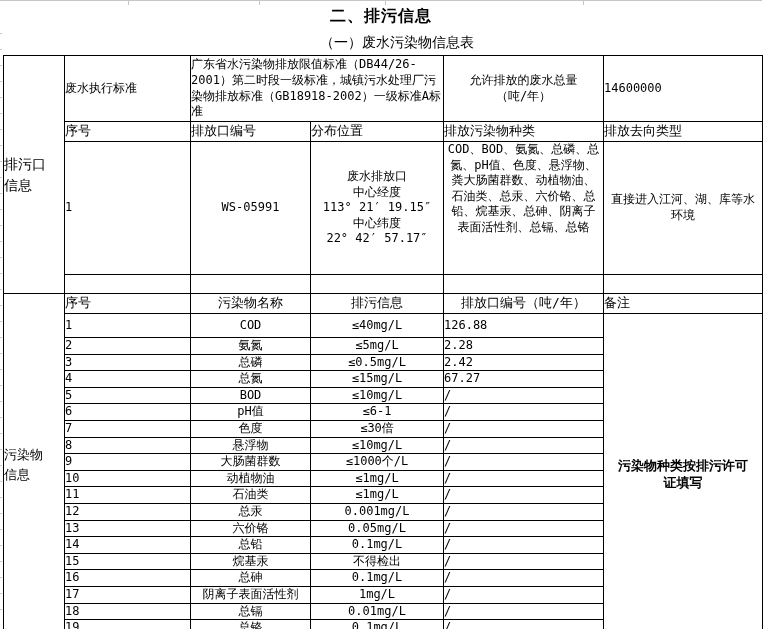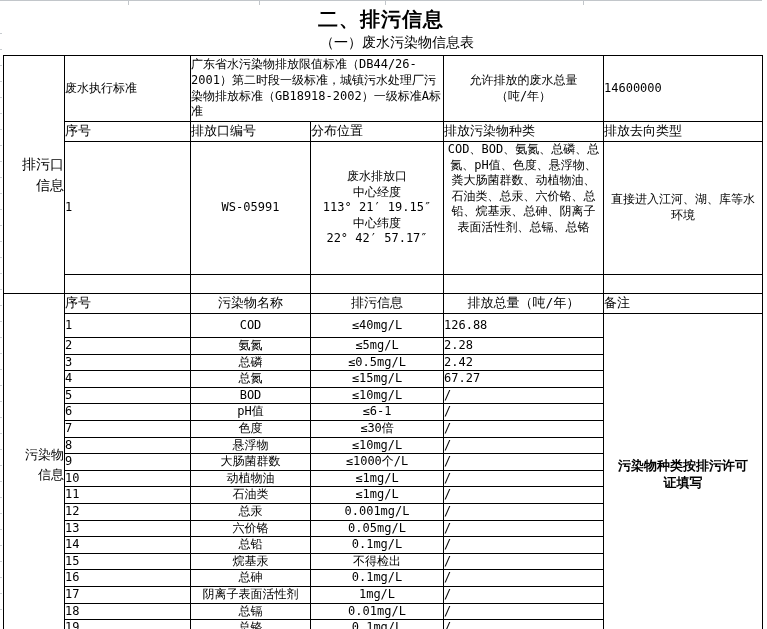--- a/index.html
+++ b/index.html
@@ -14,38 +14,38 @@
   
   .grid-top { position: absolute; left: 0; top: 0; width: 762px; height: 1px; background: #c2c6ca; }
   .grid-tick-v { position: absolute; top: 0; width: 1px; height: 5px; background: #c2c6ca; }
   .grid-ticks-left {
     position: absolute; left: 0; top: 18px; width: 2px; height: 606px;
     background: repeating-linear-gradient(to bottom, transparent 0 15px, #c8ccd0 15px 16px);
   }
 
   .title {
     position: absolute; top: 6px; left: 0; width: 762px;
-    text-align: center; font-size: 20px; font-weight: bold; letter-spacing: 1px;
+    text-align: center; font-size: 16px; font-weight: bold; letter-spacing: 1px;
   }
   .subtitle {
     position: absolute; top: 34px; left: 16px; width: 762px;
     text-align: center; font-size: 14px;
   }
 
   table.main {
     position: absolute; top: 55px; left: 3px; width: 759px;
     border-collapse: collapse; table-layout: fixed;
     font-size: 12px; border: 1px solid #000; border-bottom: 2px solid #000;
   }
   td { border: 1px solid #000; vertical-align: middle; overflow: hidden; line-height: 1.3; padding: 0 2px; }
   td.c { padding: 0; }
   td.l { text-align: center; }
   td.top { vertical-align: top; }
   .pre { white-space: pre-line; }
-  td.lbl { font-size: 14px; text-align: right; white-space: pre-line; line-height: 1.5; padding: 0; }
+  td.lbl { font-size: 14px; text-align: left; white-space: pre-line; line-height: 1.5; padding: 0; }
   tr.hdr td { font-size: 13px; margin-top: 48px; }
   td.remark { font-weight: bold; font-size: 13px; text-align: center; white-space: pre-line; }
 
   tr.r1 { height: 66px; }
   tr.r2 { height: 20px; }
   tr.r3 { height: 133px; }
   tr.r4 { height: 19px; }
   tr.r5 { height: 20px; }
   tr.r6 { height: 24px; }
   tr.prow { height: 15.8px; }
@@ -110,21 +110,21 @@
         <td></td>
       </tr>
     </tbody>
     <tbody>
       <tr class="r5 hdr">
         <td class="lbl" rowspan="20">污染物
 信息</td>
         <td class="c">序号</td>
         <td class="l">污染物名称</td>
         <td class="l">排污信息</td>
-        <td class="l">排放总量（吨/年）</td>
+        <td class="l">排放口编号（吨/年）</td>
         <td class="c">备注</td>
       </tr>
       <tr class="r6">
         <td class="c">1</td>
         <td class="l">COD</td>
         <td class="l">≤40mg/L</td>
         <td class="c">126.88</td>
         <td class="remark" rowspan="19">污染物种类按排污许可
 证填写</td>
       </tr>

